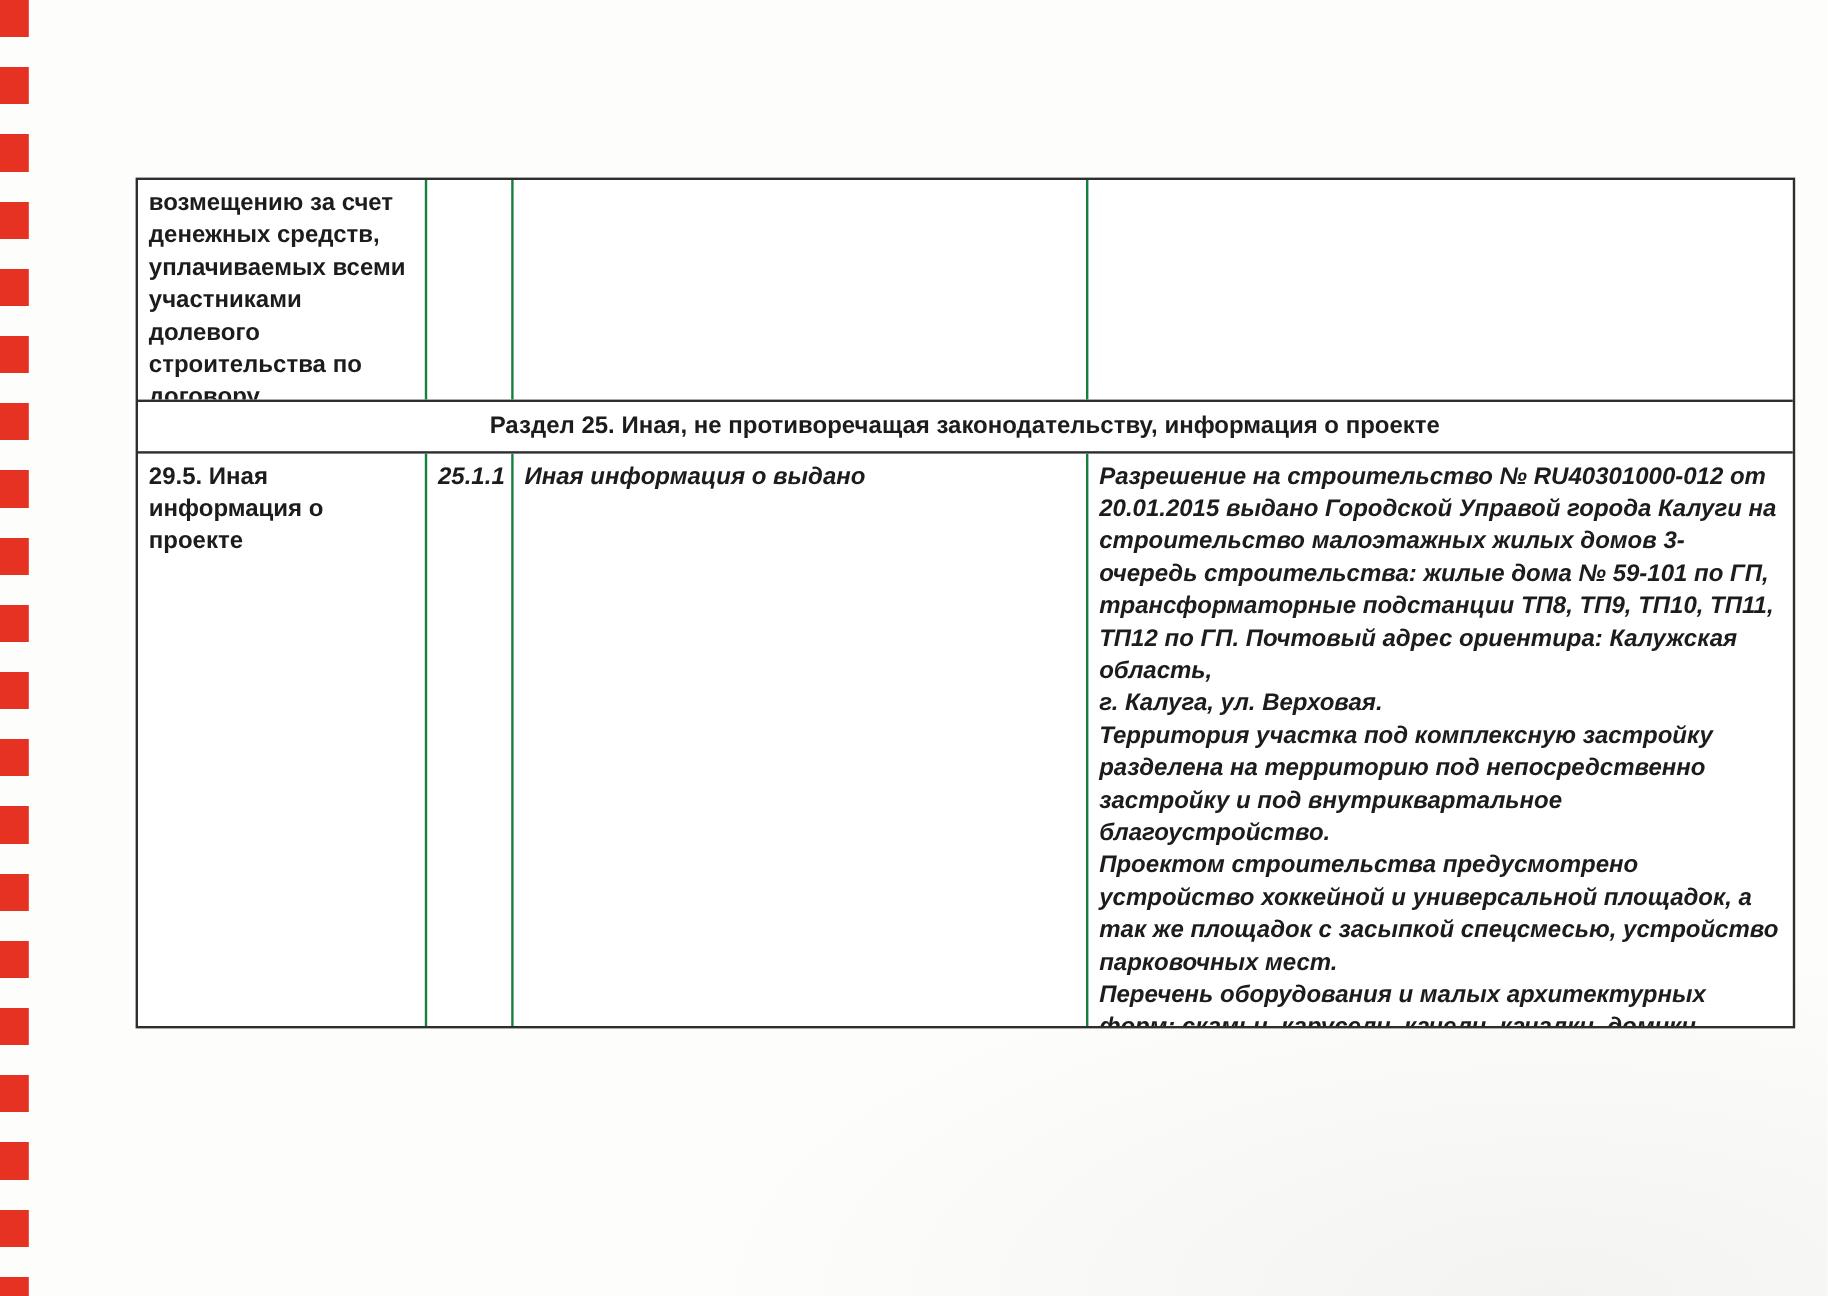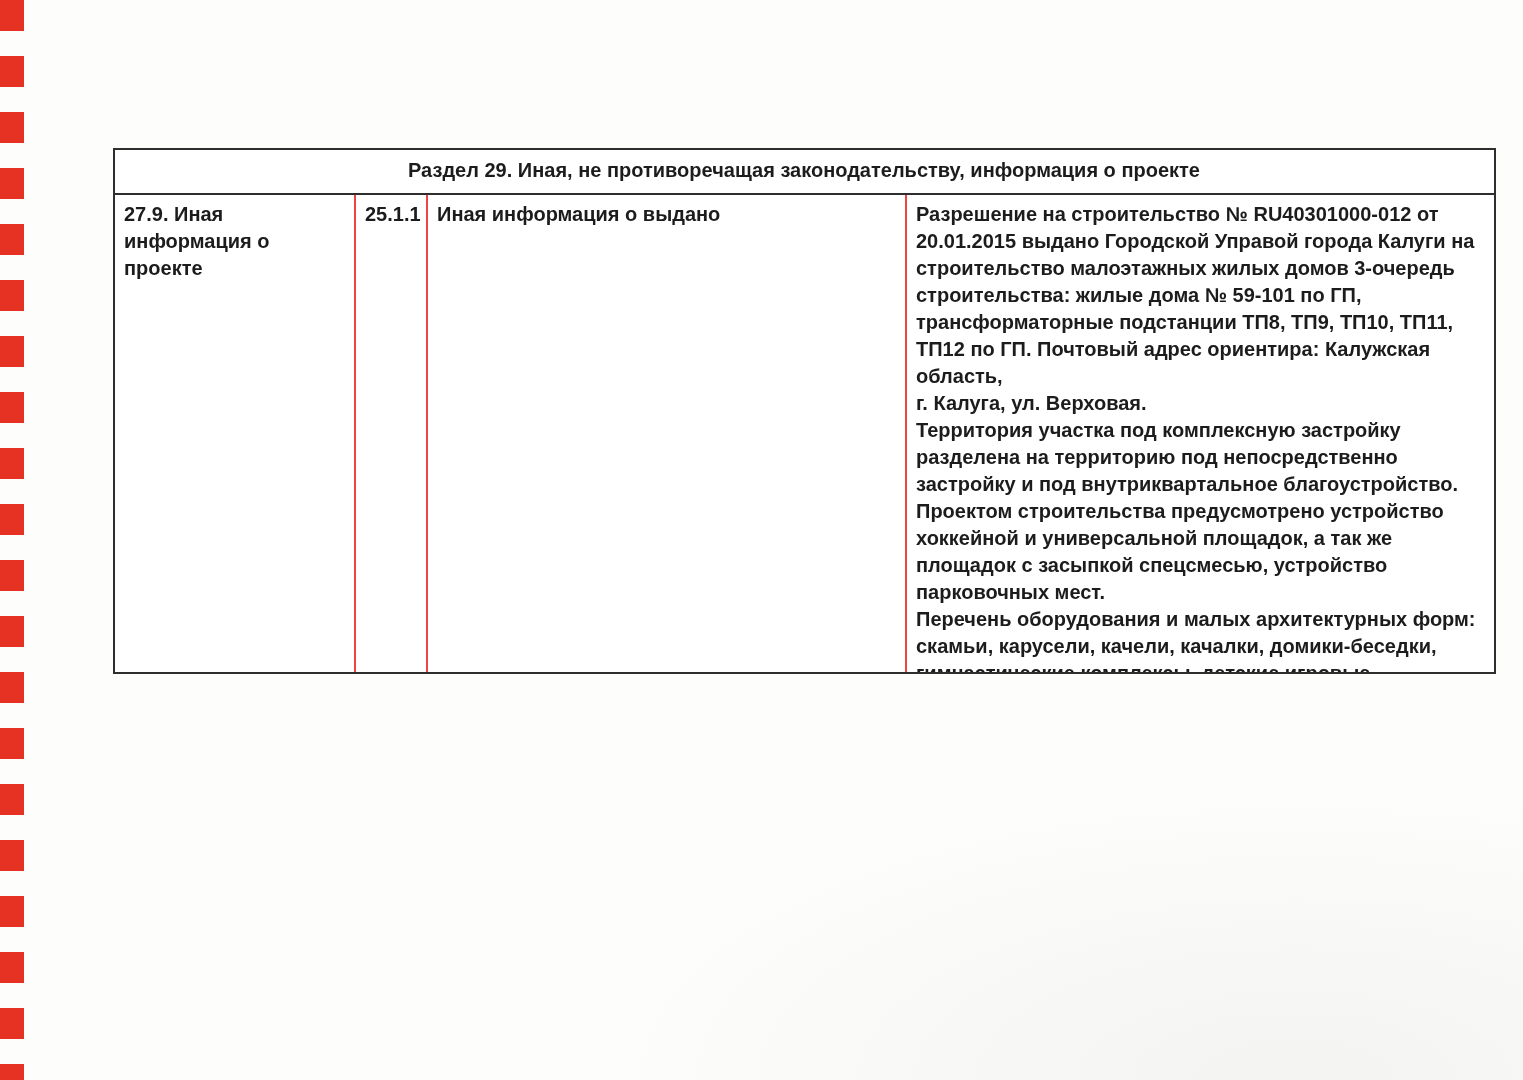--- a/index.html
+++ b/index.html
@@ -42,43 +42,49 @@
   .row-section{height:43px;grid-template-columns:1fr;}
   .row-main{height:479px;}
   .cell{
     box-sizing:border-box;
     padding:6px 10px 6px 9px;
     font-size:20px;
     line-height:27px;
     font-weight:700;
     overflow:hidden;
   }
-  .cell + .cell{border-left:2px solid #ef4444;}
+  .cell + .cell{border-left:2px solid #15803d;font-style:italic;}
   .section{
     text-align:center;
     padding-top:7px;
   }
   .pre{white-space:pre-line;}
 </style>
 </head>
 <body>
 
 <div class="page">
 
   <div class="scan-strip"></div>
 
   <div class="doc-table">
 
+    <div class="row row-prev">
+      <div class="cell c1 pre">возмещению за счет денежных средств, уплачиваемых всеми участниками долевого строительства по договору</div>
+      <div class="cell c2"></div>
+      <div class="cell c3"></div>
+      <div class="cell c4"></div>
+    </div>
 
     <div class="row row-section">
-      <div class="cell section">Раздел 29. Иная, не противоречащая законодательству, информация о проекте</div>
+      <div class="cell section">Раздел 25. Иная, не противоречащая законодательству, информация о проекте</div>
     </div>
 
     <div class="row row-main">
-      <div class="cell c1">27.9. Иная информация о проекте</div>
+      <div class="cell c1">29.5. Иная информация о проекте</div>
       <div class="cell c2">25.1.1</div>
       <div class="cell c3">Иная информация о выдано</div>
       <div class="cell c4 pre">Разрешение на строительство № RU40301000-012 от 20.01.2015 выдано Городской Управой города Калуги на строительство малоэтажных  жилых домов  3-очередь строительства: жилые дома № 59-101 по ГП, трансформаторные подстанции ТП8, ТП9, ТП10, ТП11, ТП12 по ГП. Почтовый адрес ориентира: Калужская область,
 г. Калуга, ул. Верховая.
 Территория участка под комплексную застройку разделена на территорию под непосредственно застройку и под внутриквартальное благоустройство.
 Проектом строительства предусмотрено устройство хоккейной и универсальной площадок, а так же площадок с засыпкой спецсмесью, устройство парковочных мест.
 Перечень оборудования и малых архитектурных форм: скамьи, карусели, качели, качалки, домики-беседки, гимнастические комплексы, детские игровые комплексы, теннисные столы, тренажеры, брусья, урны.</div>
     </div>
 
   </div>

